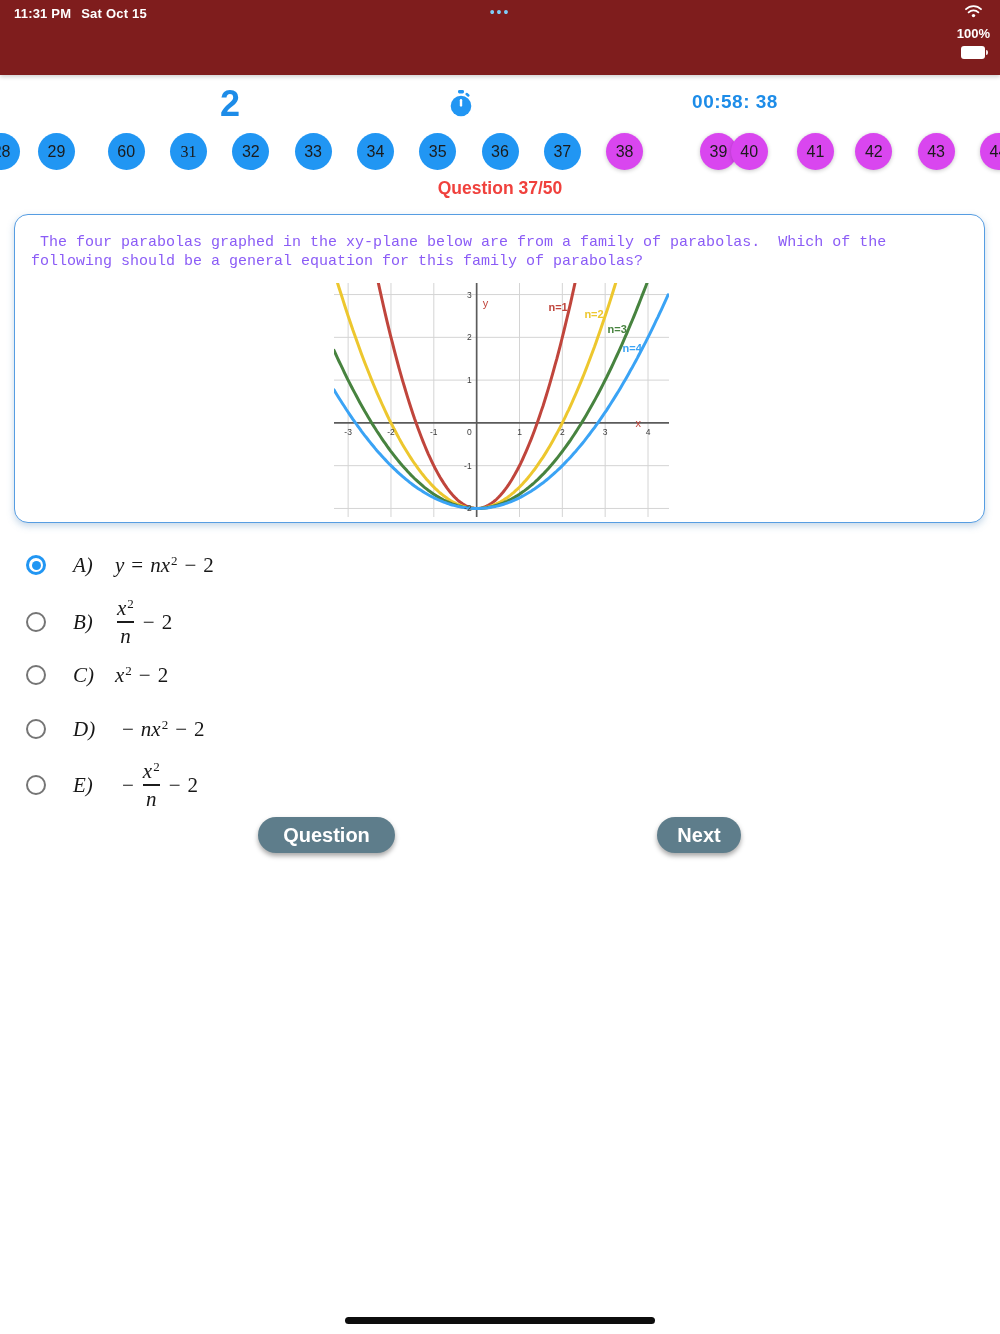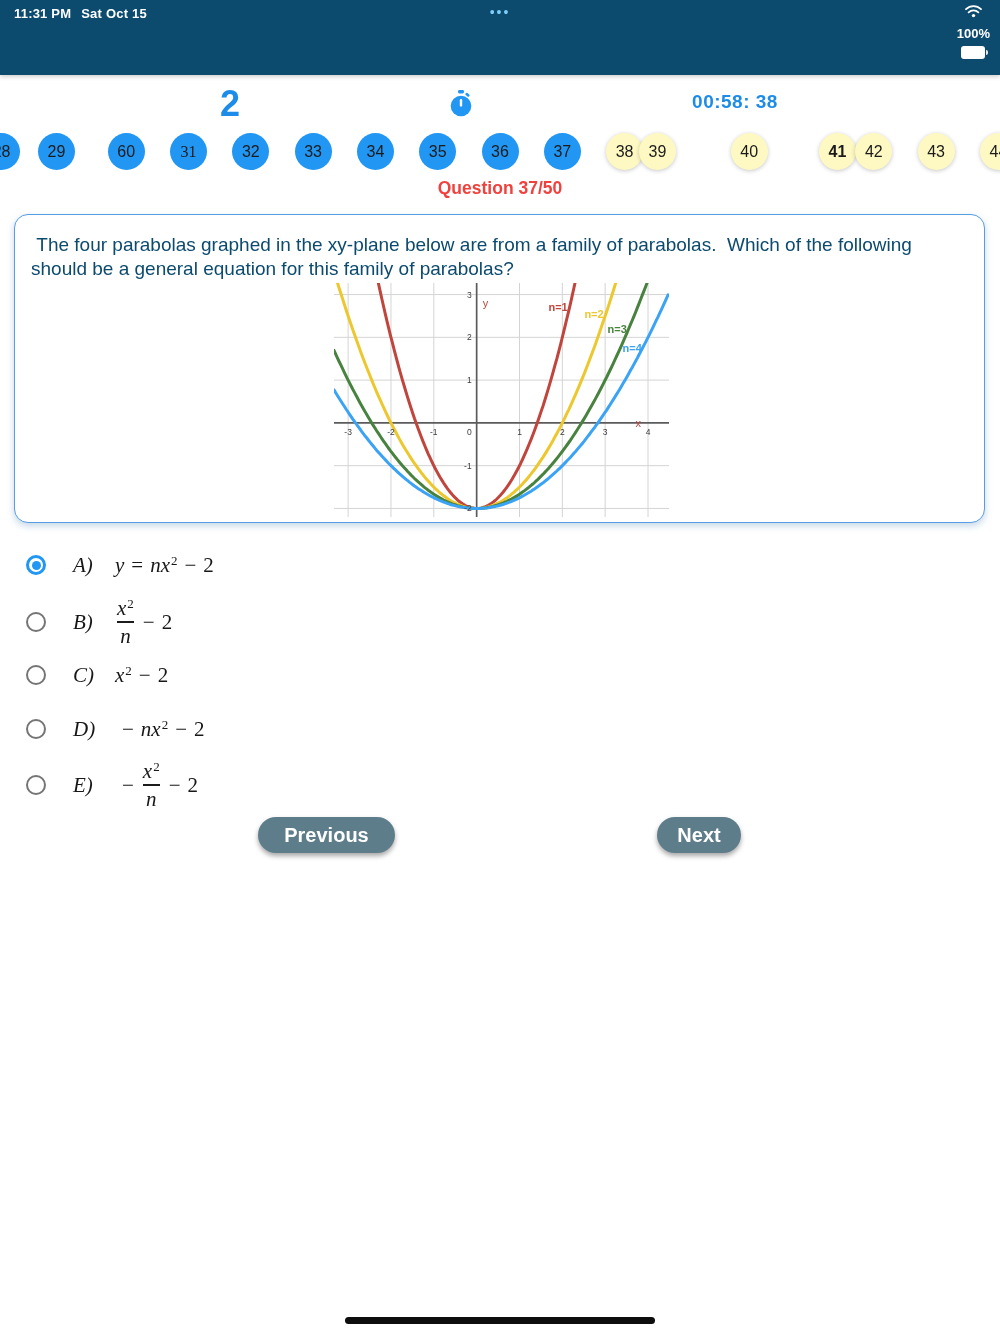--- a/index.html
+++ b/index.html
@@ -2,21 +2,21 @@
 <html><head>
 <meta charset="utf-8">
 <style>
   html,body{margin:0;padding:0;}
   body{
     width:1000px;height:1334px;position:relative;background:#ffffff;
     font-family:"Liberation Sans", sans-serif;overflow:hidden;
   }
   
   .header-block{position:absolute;left:0;top:0;width:1000px;height:75px;
-    background:#0c4a6e;box-shadow:0 2px 4px rgba(0,0,0,.18);}
+    background:#7f1d1d;box-shadow:0 2px 4px rgba(0,0,0,.18);}
   .statusbar{position:absolute;left:0;top:0;width:100%;height:26px;color:#fff;}
   .status-left{position:absolute;left:14px;top:6px;font-size:13px;font-weight:700;letter-spacing:.2px;}
   .status-left .date{font-weight:600;margin-left:10px;}
   .status-dots{position:absolute;left:0;right:0;top:4px;text-align:center;color:#7ecdf8;
     font-size:14px;letter-spacing:2px;}
   .status-right{position:absolute;right:10px;top:5px;display:flex;align-items:center;gap:5px;
     font-size:13px;font-weight:600;flex-direction:column;}
   .battery{width:22px;height:11px;border:1px solid rgba(255,255,255,.9);border-radius:3px;
     position:relative;background:#fff;}
   .battery:after{content:"";position:absolute;right:-4px;top:3px;width:2px;height:5px;
@@ -28,28 +28,28 @@
     color:#1d8ce8;font-size:36px;font-weight:700;}
   .timer-icon-wrap{position:absolute;left:449px;top:90px;width:24px;height:30px;}
   .timer-text{position:absolute;left:660px;top:91px;width:150px;text-align:center;
     color:#1d8ce8;font-size:19px;font-weight:700;letter-spacing:.5px;}
   
   .qnav{position:absolute;left:0;top:133px;width:1000px;height:40px;}
   .qcircle{position:absolute;top:0;width:37px;height:37px;border-radius:50%;
     display:flex;align-items:center;justify-content:center;
     font-size:16px;color:#1b1b1b;cursor:pointer;}
   .qcircle.filled{background:#2196f3;}
-  .qcircle.open{background:#fef9c3;box-shadow:0 1px 4px rgba(0,0,0,.22);}
+  .qcircle.open{background:#d946ef;box-shadow:0 1px 4px rgba(0,0,0,.22);}
   .qcounter{position:absolute;left:0;right:0;top:178px;text-align:center;
     color:#f0413d;font-size:17.5px;font-weight:700;}
   
   .card{position:absolute;left:14px;top:214px;width:969px;height:307px;background:#fff;
     border:1.6px solid #569de2;border-radius:14px;box-shadow:0 3px 7px rgba(90,140,190,.35);}
-  .qtext{position:absolute;left:16px;top:18px;width:935px;font-size:19px;line-height:1.27;
-    color:#0c4a6e;white-space:pre-wrap;}
+  .qtext{position:absolute;left:16px;top:18px;width:935px;font-size:15px;line-height:1.27;
+    color:#8b5cf6;white-space:pre-wrap;font-family:Liberation Mono, monospace;}
   .graph{position:absolute;left:319px;top:68px;}
   
   .options{position:absolute;left:0;top:545px;width:1000px;}
   .option{display:flex;align-items:center;}
   .radio{width:20px;height:20px;border-radius:50%;margin-left:26px;flex:0 0 auto;cursor:pointer;
     box-sizing:border-box;}
   .radio.unsel{border:2px solid #757575;background:#fff;}
   .radio.sel{border:3px solid #2196f3;background:#fff;position:relative;}
   .radio.sel:after{content:"";position:absolute;left:2.5px;top:2.5px;width:9px;height:9px;
     border-radius:50%;background:#2196f3;}
@@ -115,23 +115,23 @@
     <div class="qcircle filled" style="left: 38px;">29</div>
     <div class="qcircle filled" style="left: 107.7px;">60</div>
     <div class="qcircle filled" style="left: 170px; font-family: Liberation Serif, serif;">31</div>
     <div class="qcircle filled" style="left: 232.3px;">32</div>
     <div class="qcircle filled" style="left: 294.6px;">33</div>
     <div class="qcircle filled" style="left: 356.9px;">34</div>
     <div class="qcircle filled" style="left: 419.2px;">35</div>
     <div class="qcircle filled" style="left: 481.5px;">36</div>
     <div class="qcircle filled" style="left: 543.8px;">37</div>
     <div class="qcircle open" style="left: 606.1px;">38</div>
-    <div class="qcircle open" style="left: 639px;">39</div>
+    <div class="qcircle open" style="left: 700px;">39</div>
     <div class="qcircle open" style="left: 730.7px;">40</div>
-    <div class="qcircle open" style="left: 819px; font-weight: bold;">41</div>
+    <div class="qcircle open" style="left: 797px;">41</div>
     <div class="qcircle open" style="left: 855.3px;">42</div>
     <div class="qcircle open" style="left: 917.6px;">43</div>
     <div class="qcircle open" style="left: 979.9px;">44</div>
   </div>
 
 <div class="qcounter">Question 37/50</div>
 
 <div class="card">
   <div class="qtext"> The four parabolas graphed in the xy-plane below are from a family of parabolas.  Which of the following should be a general equation for this family of parabolas?</div>
   <svg class="graph" id="graph" width="335" height="234" viewBox="0 0 335 234">
@@ -238,16 +238,16 @@
           <span class="fden">
             <span class="mvar">n</span>
           </span>
         </span>
         <span class="mop">−</span>
         <span class="mnum">2</span>
       </div>
     </div>
   </div>
 
-<button class="navbtn btn-prev">Previous</button>
+<button class="navbtn btn-prev">Question</button>
 <button class="navbtn btn-next">Next</button>
 
 <div class="home-indicator"></div>
 
 </body></html>

